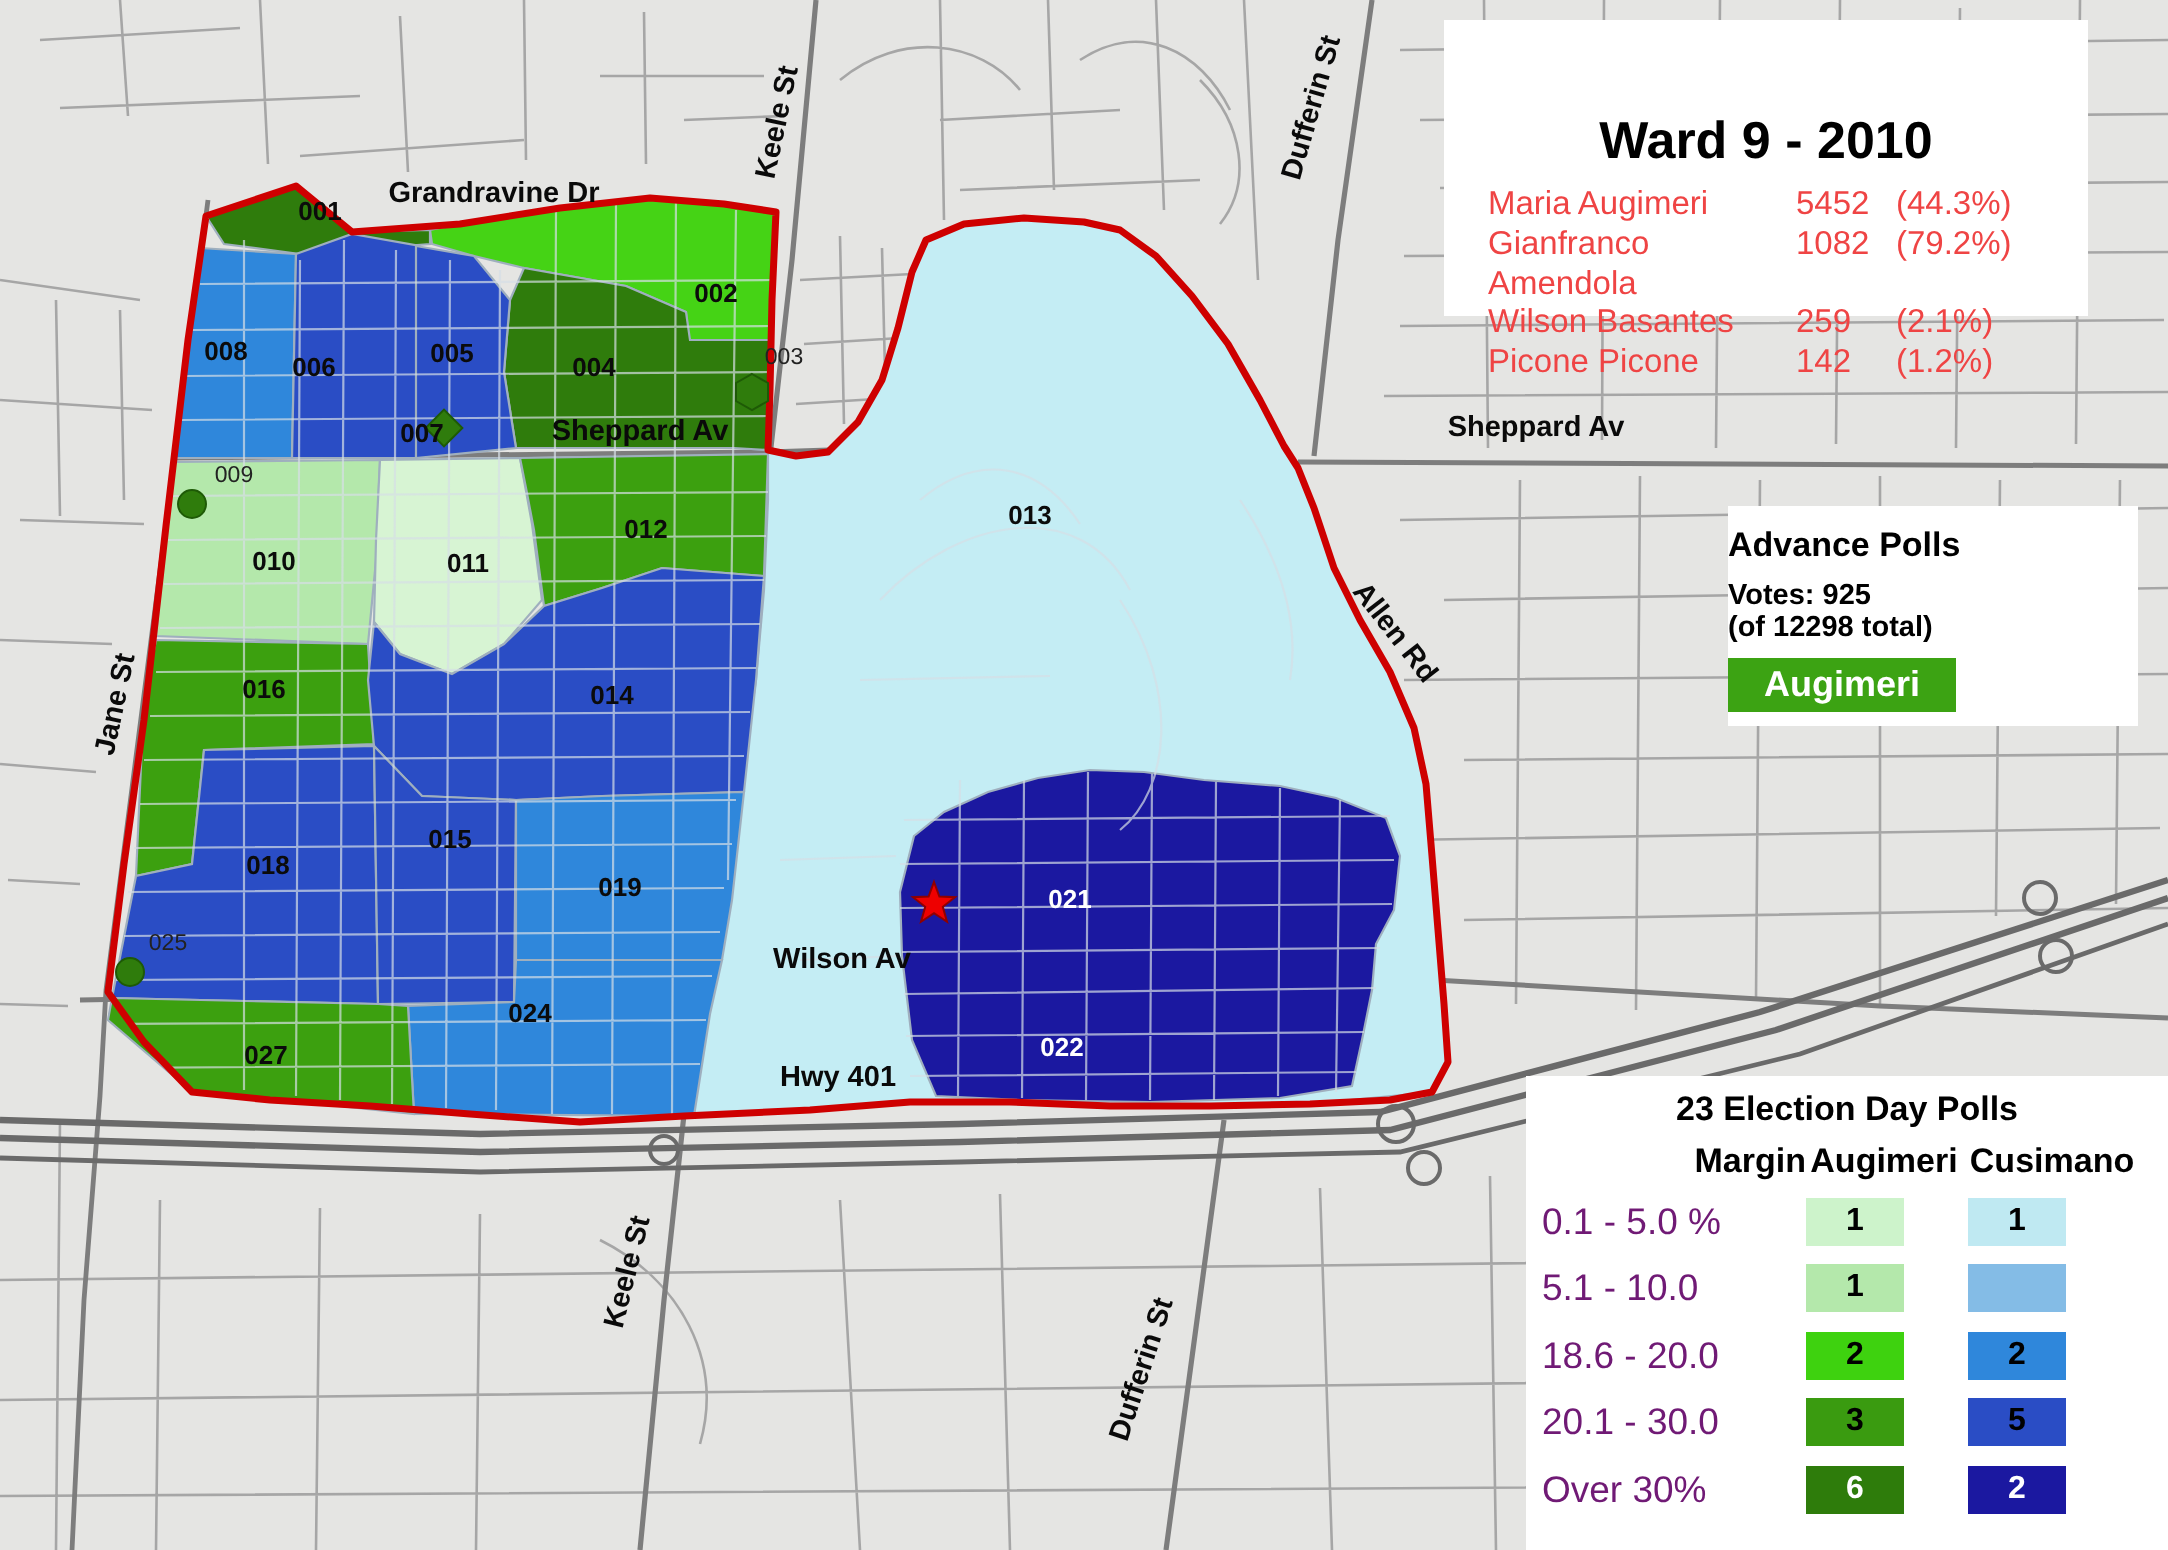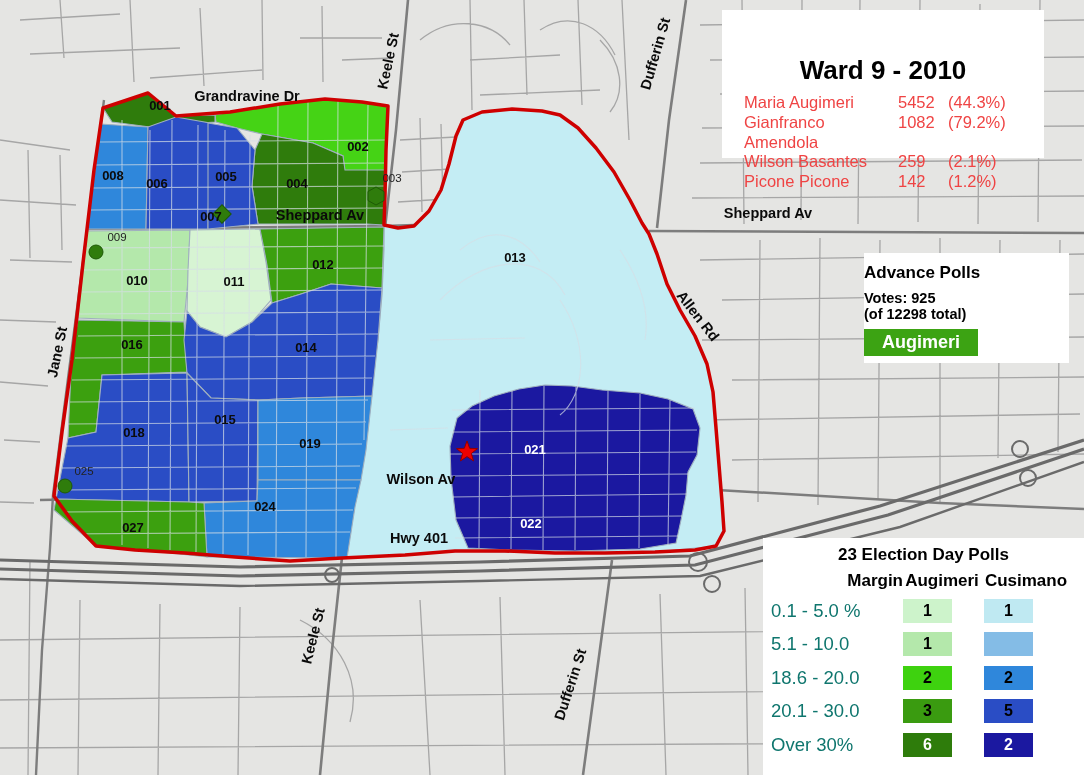--- a/index.html
+++ b/index.html
@@ -24,21 +24,21 @@
   .ab-winner{display:inline-block;margin-top:7px;padding:3px 18px;color:#fff;
              font-weight:bold;font-size:18px;background:#3CA313;}
   .legend-box{left:763px;top:538px;width:321px;height:237px;}
   .lg-title{text-align:center;font-weight:bold;font-size:17px;margin-top:7px;}
   .lg-head{display:flex;margin-top:6px;padding-left:8px;font-weight:bold;font-size:17px;}
   .lg-head .m{width:132px;text-align:right;}
   .lg-head .a{width:78px;text-align:center;margin-left:0px;}
   .lg-head .c{width:90px;text-align:center;}
   .lg-rows{margin-top:3px;}
   .lg-row{display:flex;align-items:center;height:33.5px;padding-left:8px;}
-  .lg-margin{width:132px;font-size:18.5px;color:#0f766e;}
+  .lg-margin{width:132px;font-size:18.5px;color:#701a75;}
   .lg-swatch{width:49px;height:24px;text-align:center;line-height:24px;
              font-weight:bold;font-size:16px;color:#000;}
   .lg-swatch.gapped{margin-left:32px;}
   .lg-row.last .lg-swatch{color:#fff;}
 </style>
 </head>
 <body>
 
 <div class="stage">
 

